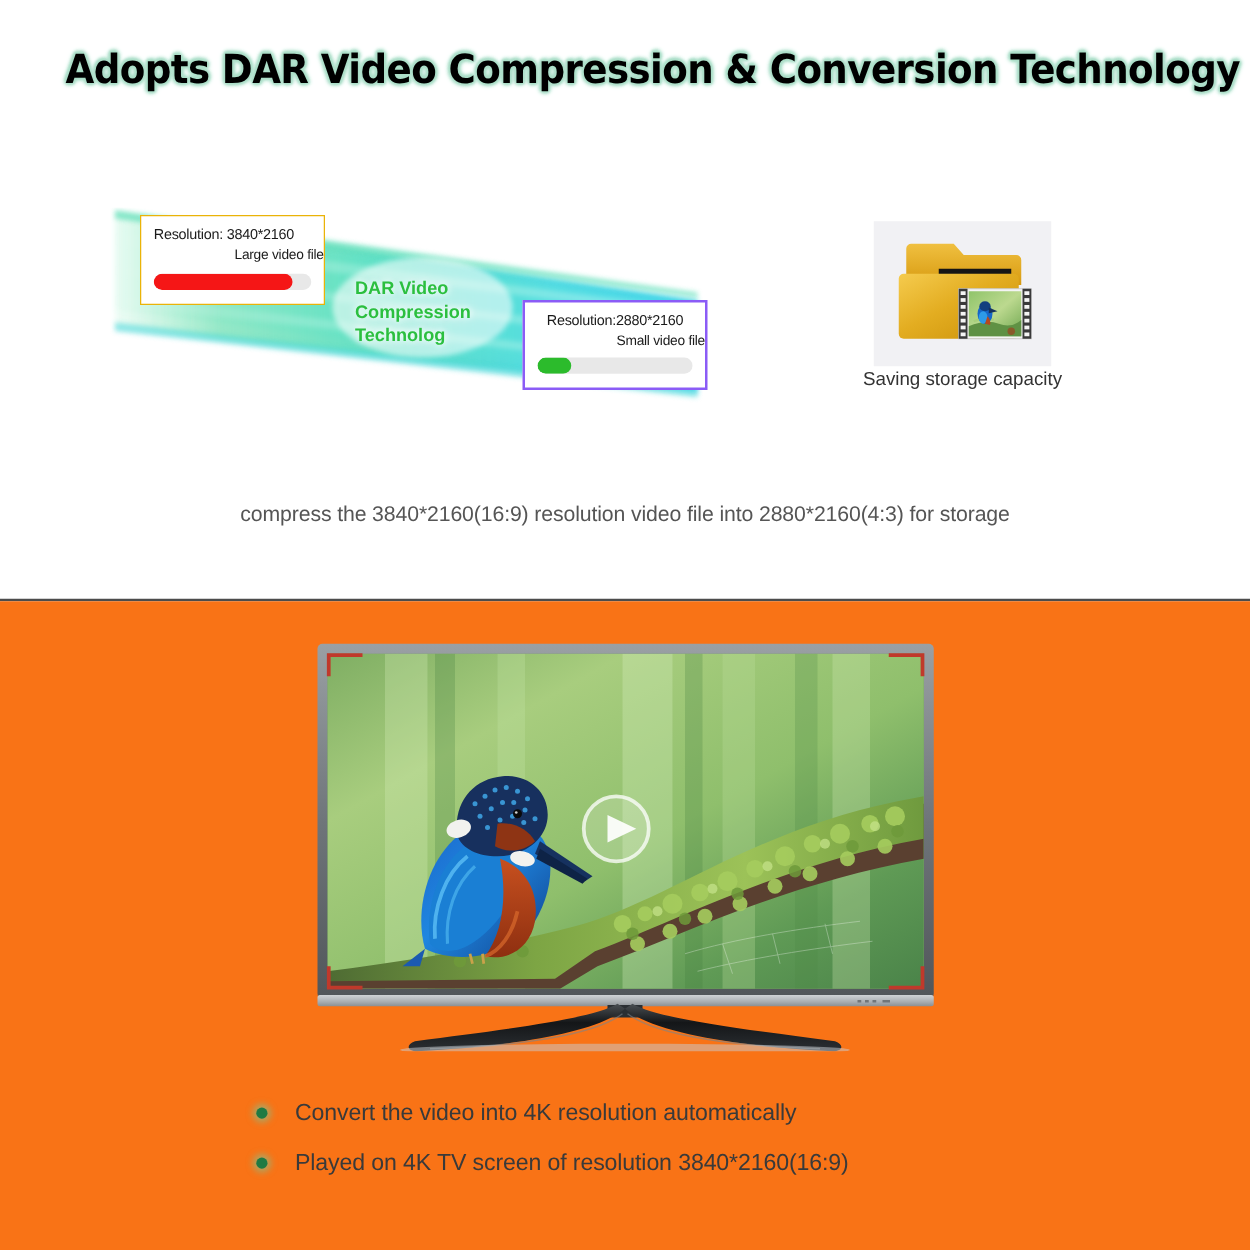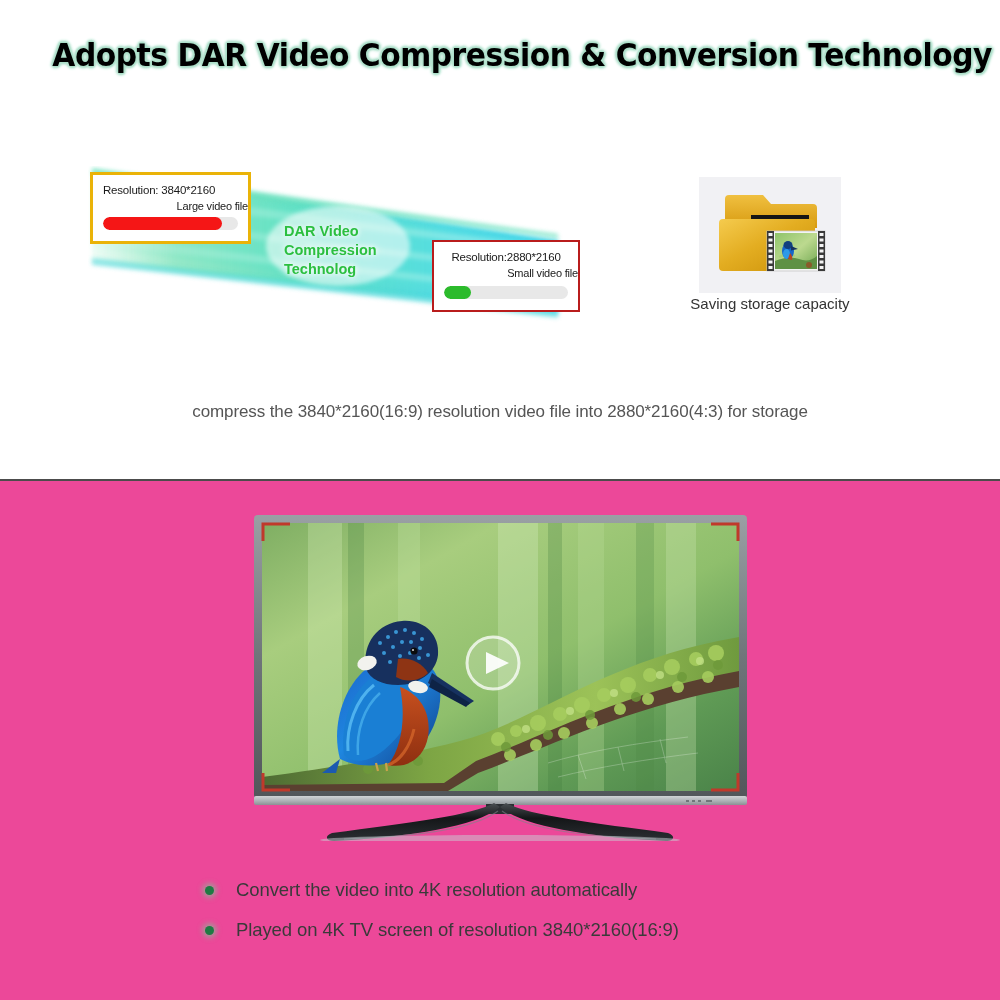--- a/index.html
+++ b/index.html
@@ -45,26 +45,26 @@
     position:absolute;left:88px;top:166px;width:480px;height:160px;
   }
   .funnel-beam{
     position:absolute;left:0;top:0;width:480px;height:160px;
   }
 
   .box{
     position:absolute;background:#ffffff;box-sizing:border-box;
   }
   .box-large{
-    left:2px;top:6px;width:161px;height:72px;
-    border:3px solid #eab308;
+    left:24px;top:6px;width:148px;height:72px;
+    border:1px solid #eab308;
   }
   .box-small{
-    left:344px;top:74px;width:148px;height:72px;
-    border:2px solid #b91c1c;
+    left:330px;top:74px;width:148px;height:72px;
+    border:2px solid #8b5cf6;
   }
   .box-res{
     font-size:11.5px;color:#1a1a1a;font-weight:normal;
     text-align:left;margin:9px 0 0 10px;letter-spacing:-0.2px;
     white-space:nowrap;
   }
   .box-small .box-res{text-align:center;margin-left:0;}
   .box-sub{
     font-size:11px;color:#1a1a1a;text-align:right;margin-top:4px;
     letter-spacing:-0.2px;white-space:nowrap;
@@ -106,21 +106,21 @@
 
   
   .divider{
     position:absolute;left:0;top:479px;width:1000px;height:2px;
     background:#4c4c4c;
   }
 
   
   .section-bottom{
     position:absolute;left:0;top:481px;width:1000px;height:519px;
-    background:#ec4899;
+    background:#f97316;
   }
 
   .tv-wrap{position:absolute;left:248px;top:30px;width:505px;height:330px;}
 
   
   .bullets{position:absolute;left:205px;top:398px;width:700px;}
   .bullet-row{
     display:flex;align-items:center;margin-bottom:18px;
   }
   .bullet-dot{

